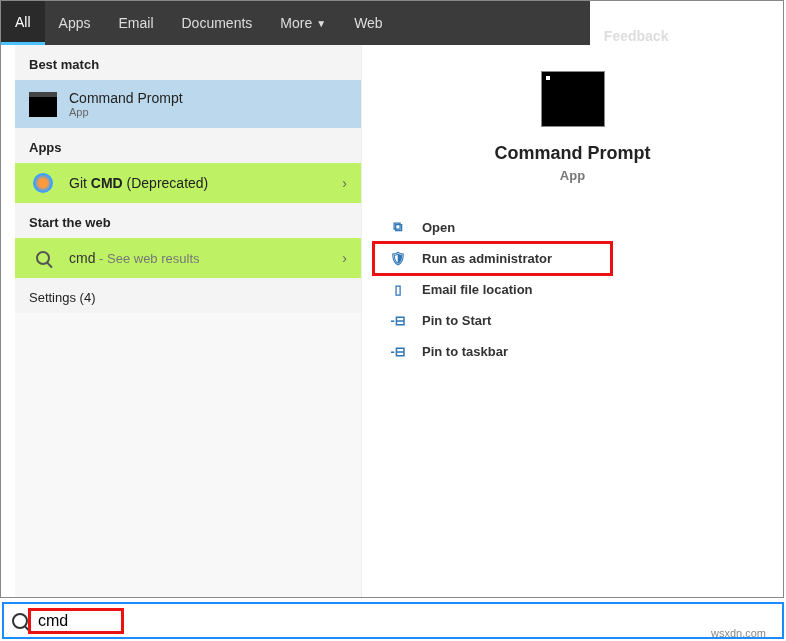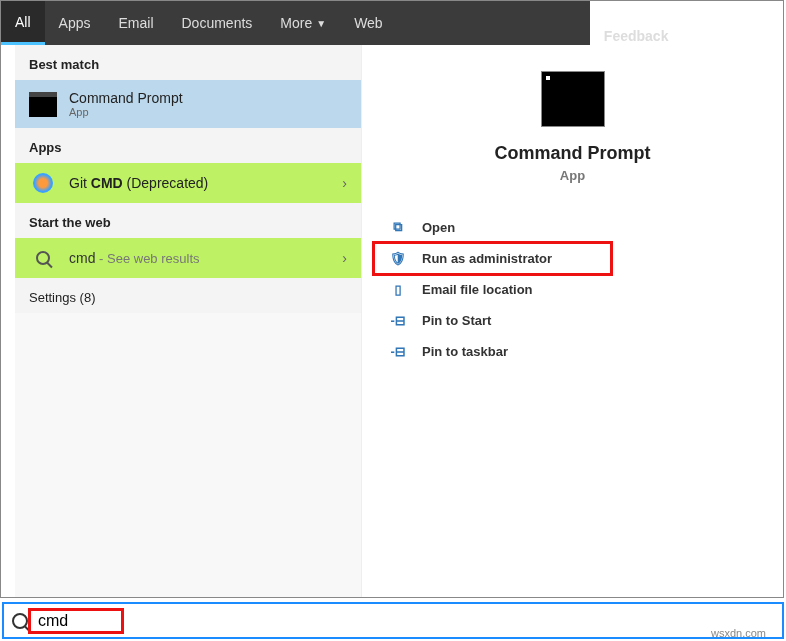--- a/index.html
+++ b/index.html
@@ -111,21 +111,21 @@
       <div class="result-item web-result">
         <div class="icon-box">
             <div class="search-icon"></div>
           </div>
         <div class="label">
           <span>cmd</span><span class="dash"> - See web results</span>
         </div>
         <span class="chevron">›</span>
       </div>
 
-      <div class="section-header" style="font-weight:400;">Settings (8)</div>
+      <div class="section-header" style="font-weight:400;">Settings (4)</div>
     </div>
 
     <div class="right">
       <div class="preview">
         <div class="big-icon">
             <div class="dot"></div>
           </div>
         <div class="title">Command Prompt</div>
         <div class="type">App</div>
 

